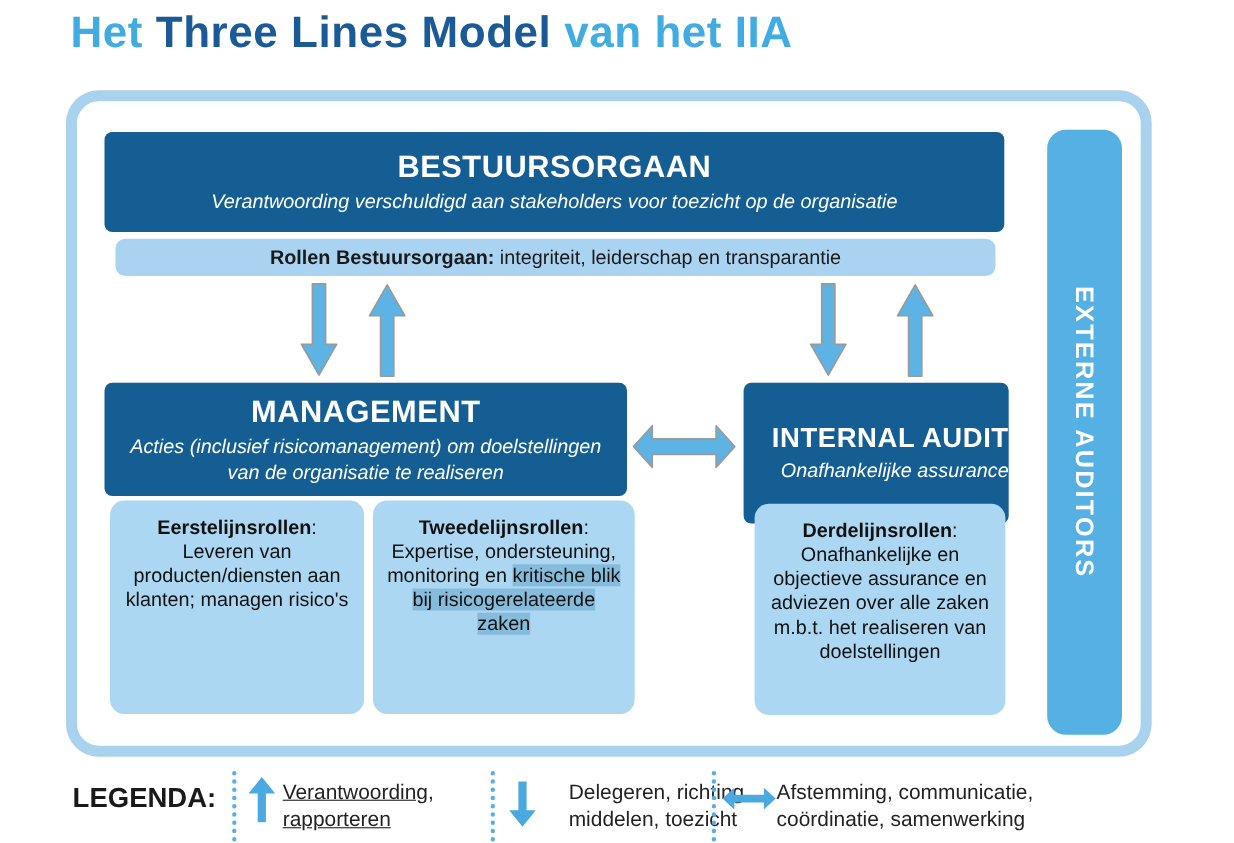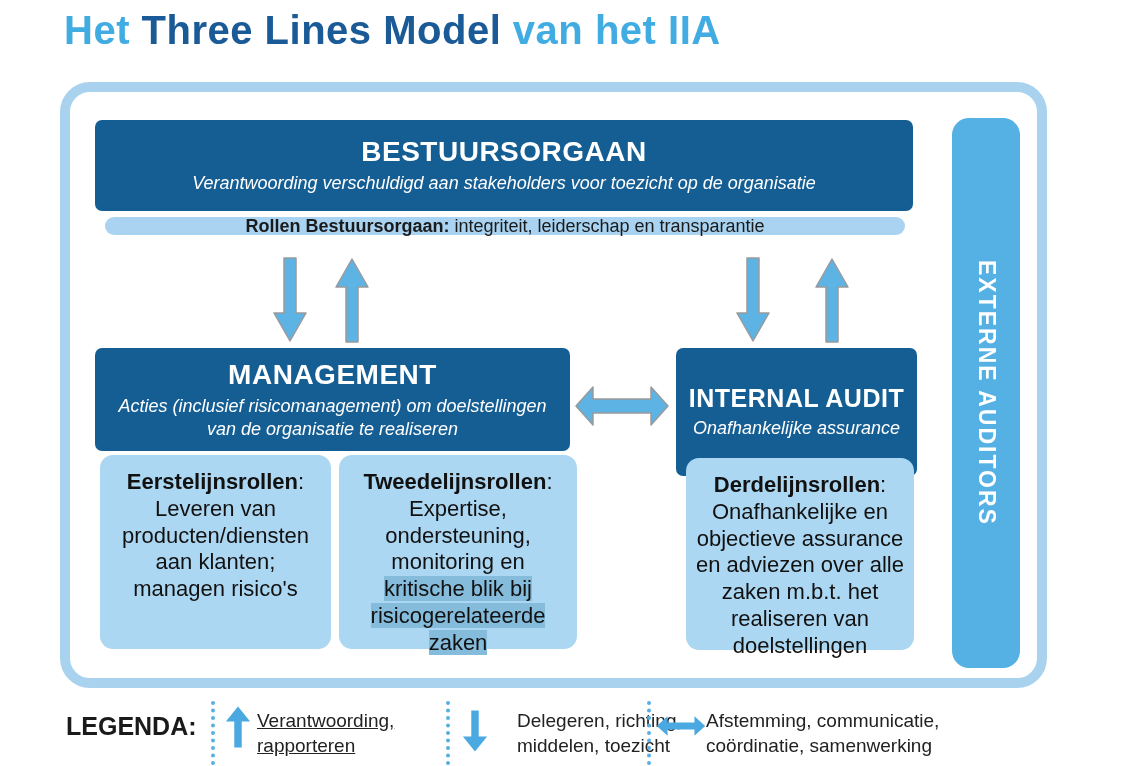--- a/index.html
+++ b/index.html
@@ -32,34 +32,34 @@
     position: absolute; background: #155e93; color: #ffffff;
     border-radius: 7px; text-align: center;
     display: flex; flex-direction: column; justify-content: center;
   }
   .darkbox .box-title { font-weight: 700; font-size: 28px; letter-spacing: 0.5px; }
   .darkbox .box-sub   { font-style: italic; font-size: 18px; line-height: 1.25; margin-top: 4px; }
 
   .governing-box { left: 95px; top: 120px; width: 818px; height: 91px; }
   .management-box { left: 95px; top: 348px; width: 475px; height: 103px; }
   .management-box .box-sub { max-width: 430px; margin-left: auto; margin-right: auto; }
-  .audit-box { left: 676px; top: 348px; width: 241px; height: 128px; }
+  .audit-box { left: 676px; top: 348px; width: 241px; height: 128px; align-items: flex-end; }
   .audit-box .box-title { font-size: 25px; }
 
   .roles-bar {
-    position: absolute; left: 105px; top: 217px; width: 800px; height: 18px;
+    position: absolute; left: 105px; top: 217px; width: 800px; height: 34px;
     background: #a9d3f1; border-radius: 9px;
     display: flex; align-items: center; justify-content: center;
     font-size: 18px; color: #1a1a1a; white-space: nowrap;
   }
   .roles-bar b { font-weight: 700; }
 
   .lightbox {
     position: absolute; background: #acd7f2; border-radius: 13px;
-    color: #111111; font-size: 22px; line-height: 1.22; text-align: center;
+    color: #111111; font-size: 18px; line-height: 1.22; text-align: center;
     padding: 14px 10px;
   }
   .lightbox .role-label { font-weight: 700; }
   .lightbox .role-text { display: block; }
   .first-line-box  { left: 100px; top: 455px; width: 231px; height: 194px; }
   .second-line-box { left: 339px; top: 455px; width: 238px; height: 194px; }
   .third-line-box  { left: 686px; top: 458px; width: 228px; height: 192px; }
   .hl { background: #85bcdc; }
 
   .external-bar {

